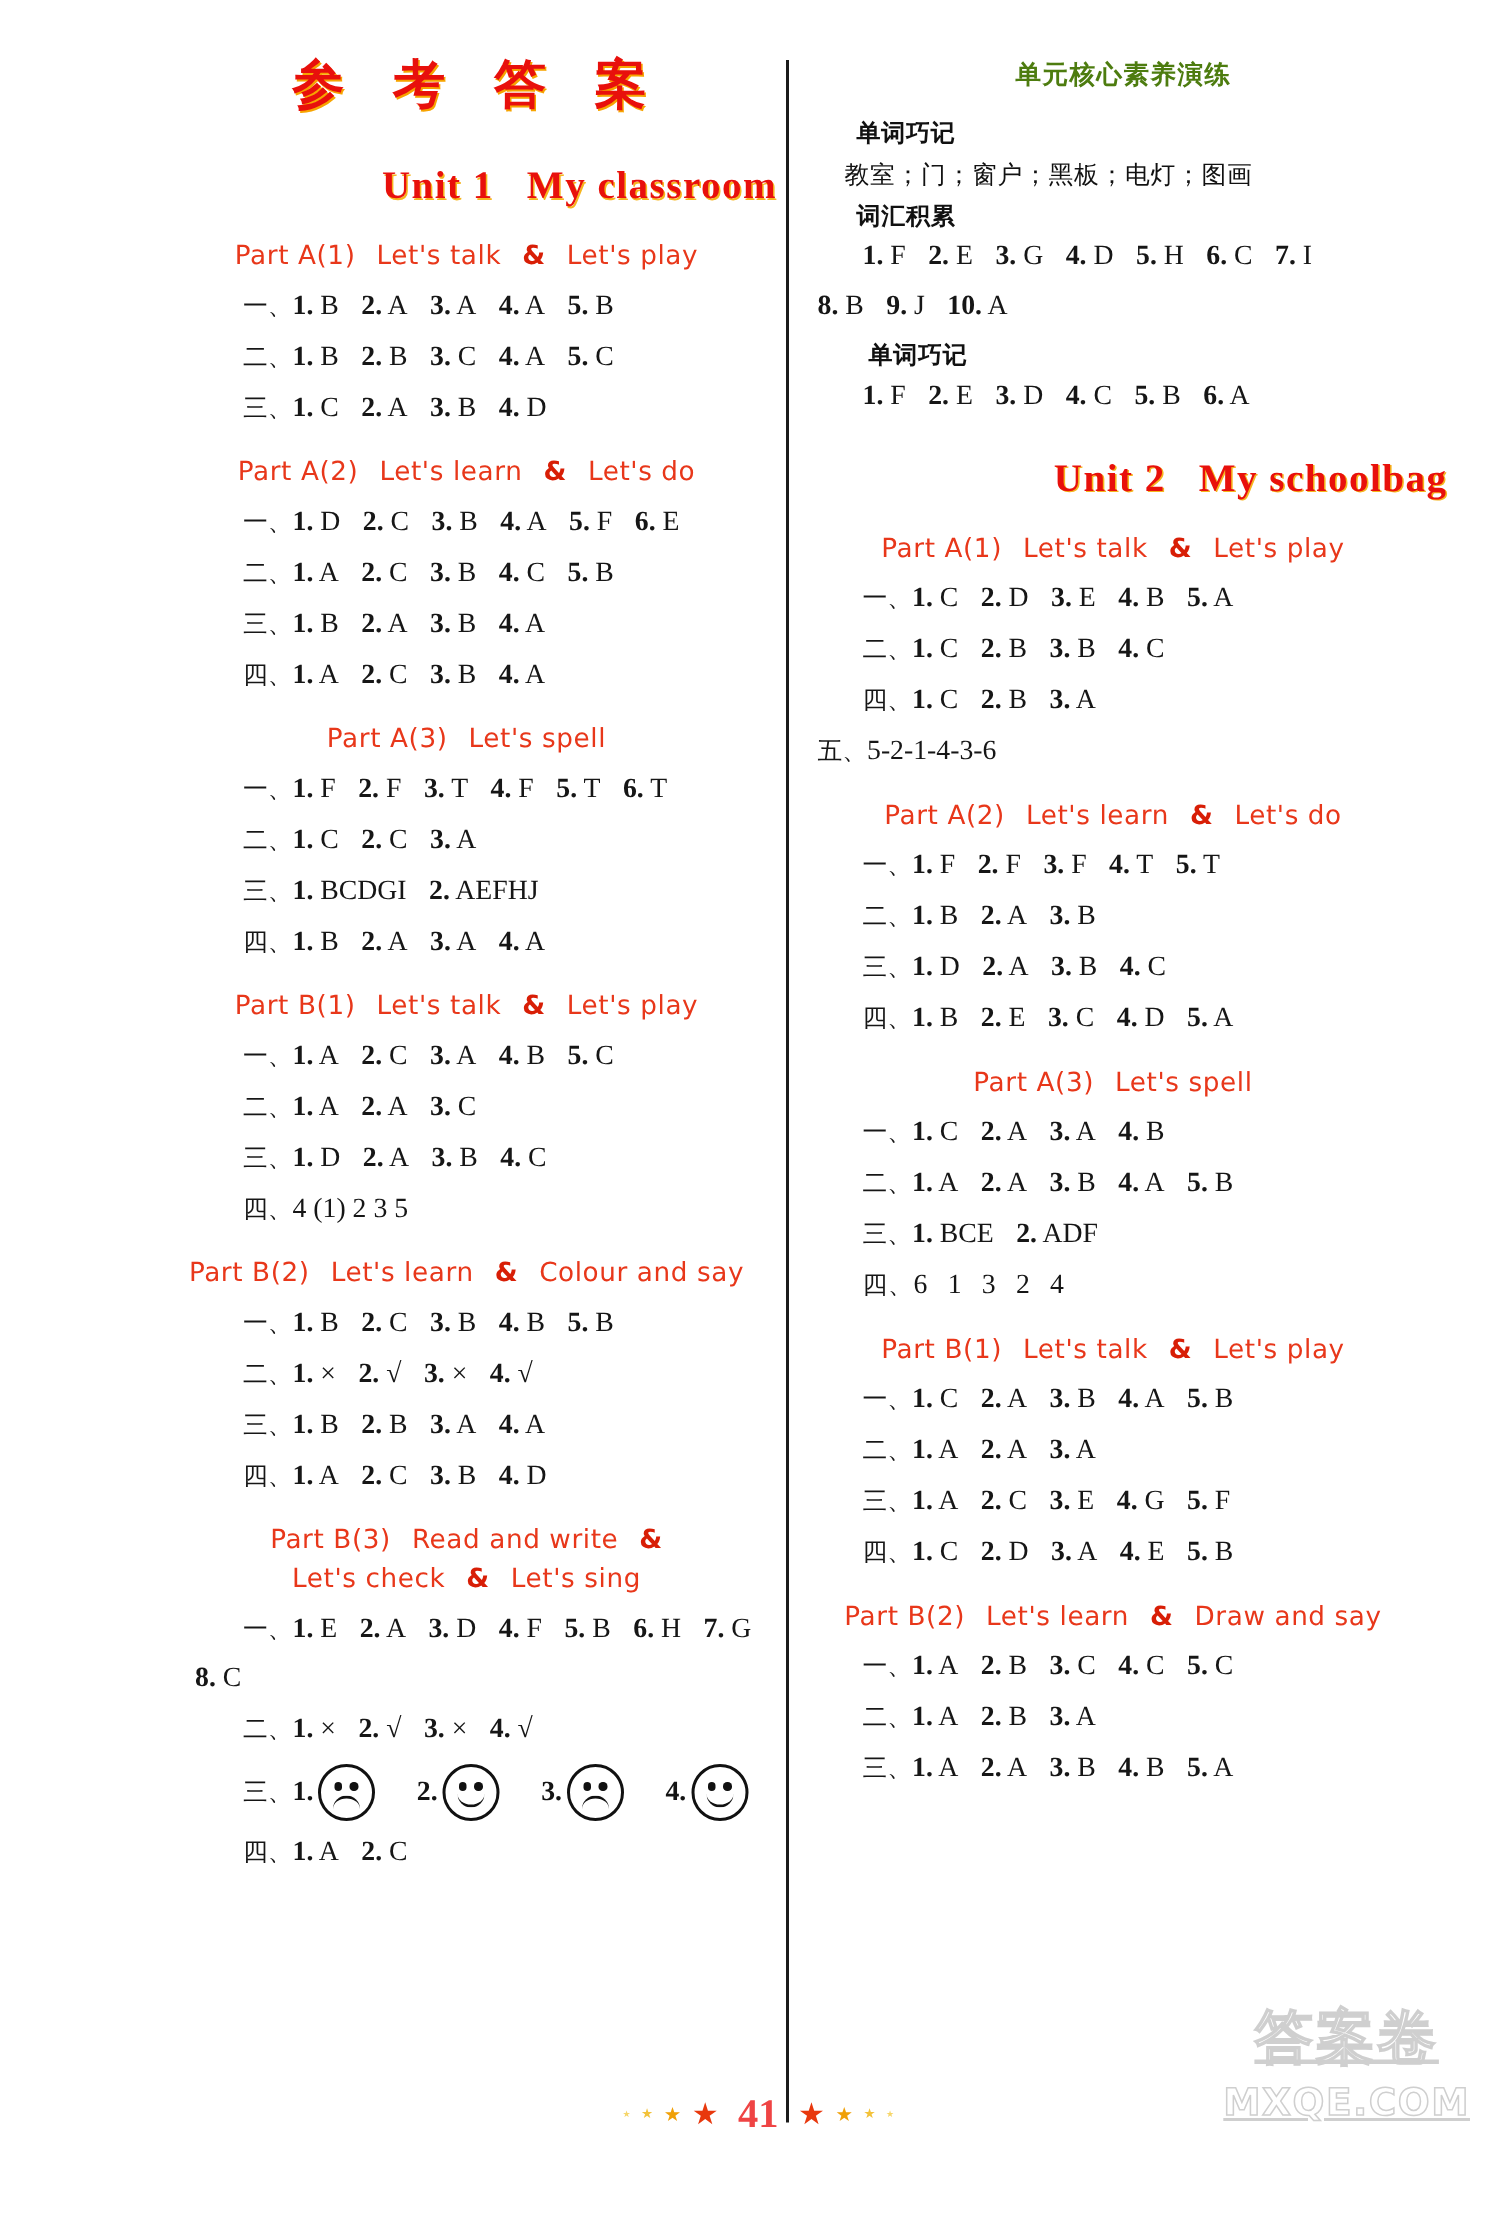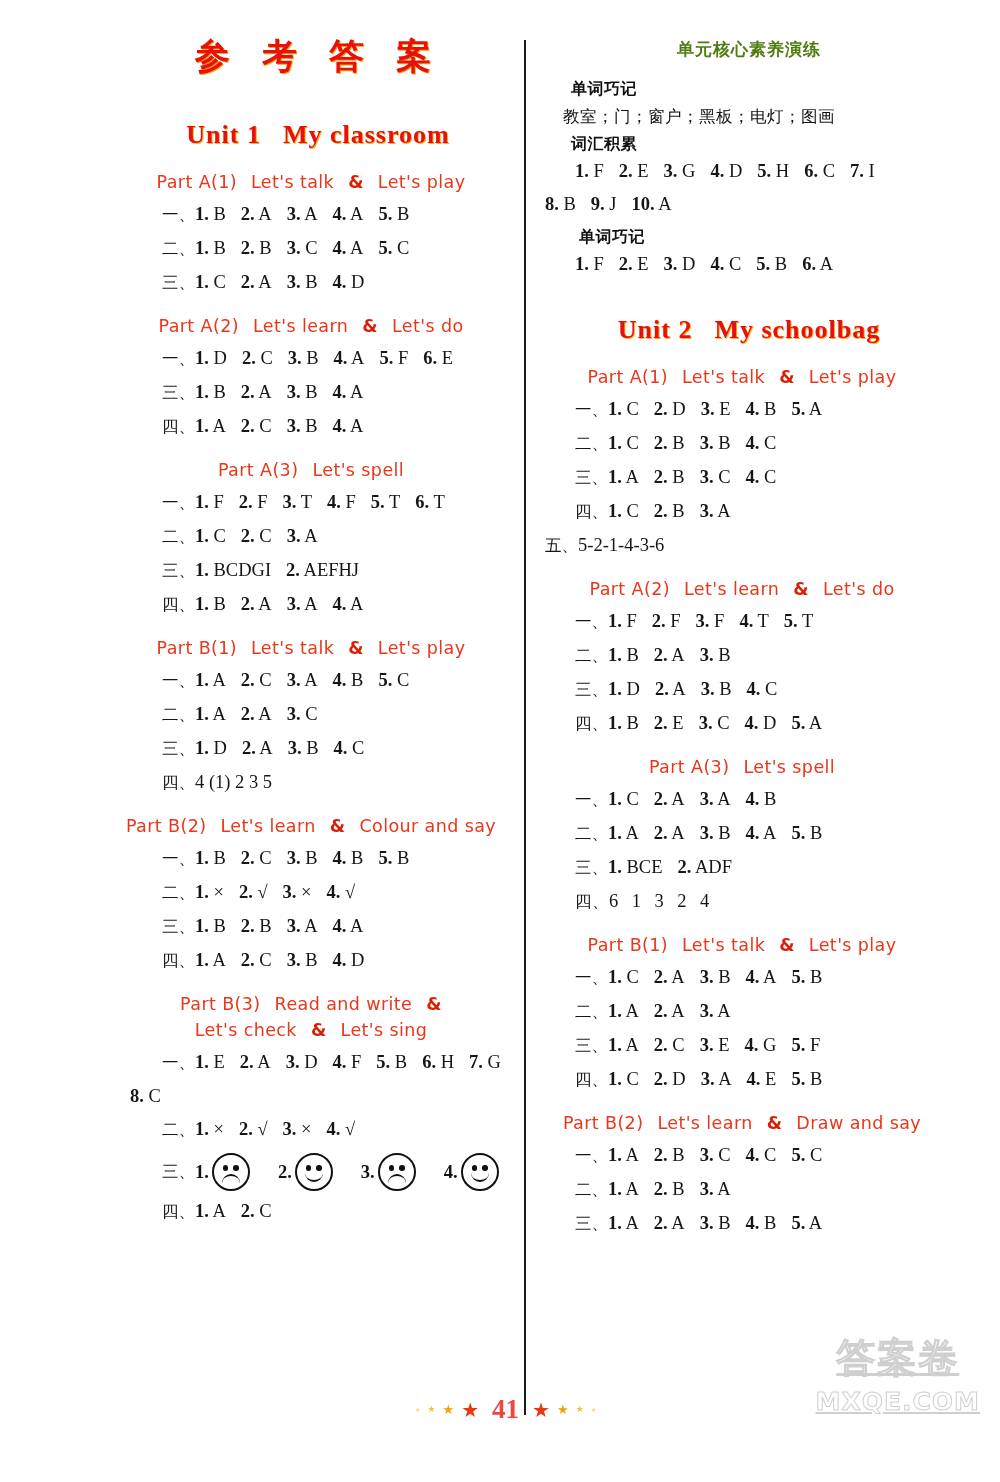--- a/index.html
+++ b/index.html
@@ -34,22 +34,22 @@
     letter-spacing:10px;
     text-align:center;
     margin:33px 0 0 0;
     text-shadow:1px 1px 0 #f7a400;
   }
   .unit-title {
     color:#e8100c;
     font-family:"Liberation Serif", serif;
     font-weight:bold;
     font-size:26px;
-    text-align:center;
-    margin:40px 0 0 0;
+    text-align:right;
+    margin:29px 0 0 0;
     text-shadow:1px 1px 0 #f6b51e;
     letter-spacing:1px;
   }
   .unit-title .u-gap { display:inline-block; width:22px; }
 
   .part-head {
     color:#e8371a;
     font-family:"DejaVu Sans", sans-serif;
     font-size:17.5px;
     text-align:center;
@@ -194,20 +194,21 @@
       <div class="unit-title">
         <span>Unit 1</span><span class="u-gap"></span><span>My classroom</span>
       </div>
       <div id="left-sections">
           <div class="part-head"><span>Part A(1)</span><span class="ph-gap"></span><span>Let's talk</span><span class="ph-gap"></span><span class="amp">&amp;</span><span class="ph-gap"></span><span>Let's play</span><span class="ph-gap"></span></div>
           <div class="ans-row"><span class="cn">一、</span><span class="it"><span class="num">1.</span> B</span><span class="it"><span class="num">2.</span> A</span><span class="it"><span class="num">3.</span> A</span><span class="it"><span class="num">4.</span> A</span><span class="it"><span class="num">5.</span> B</span></div>
           <div class="ans-row"><span class="cn">二、</span><span class="it"><span class="num">1.</span> B</span><span class="it"><span class="num">2.</span> B</span><span class="it"><span class="num">3.</span> C</span><span class="it"><span class="num">4.</span> A</span><span class="it"><span class="num">5.</span> C</span></div>
           <div class="ans-row"><span class="cn">三、</span><span class="it"><span class="num">1.</span> C</span><span class="it"><span class="num">2.</span> A</span><span class="it"><span class="num">3.</span> B</span><span class="it"><span class="num">4.</span> D</span></div>
           <div class="part-head"><span>Part A(2)</span><span class="ph-gap"></span><span>Let's learn</span><span class="ph-gap"></span><span class="amp">&amp;</span><span class="ph-gap"></span><span>Let's do</span><span class="ph-gap"></span></div>
           <div class="ans-row"><span class="cn">一、</span><span class="it"><span class="num">1.</span> D</span><span class="it"><span class="num">2.</span> C</span><span class="it"><span class="num">3.</span> B</span><span class="it"><span class="num">4.</span> A</span><span class="it"><span class="num">5.</span> F</span><span class="it"><span class="num">6.</span> E</span></div>
+          <div class="ans-row"><span class="cn">二、</span><span class="it"><span class="num">1.</span> A</span><span class="it"><span class="num">2.</span> C</span><span class="it"><span class="num">3.</span> B</span><span class="it"><span class="num">4.</span> C</span><span class="it"><span class="num">5.</span> B</span></div>
           <div class="ans-row"><span class="cn">三、</span><span class="it"><span class="num">1.</span> B</span><span class="it"><span class="num">2.</span> A</span><span class="it"><span class="num">3.</span> B</span><span class="it"><span class="num">4.</span> A</span></div>
           <div class="ans-row"><span class="cn">四、</span><span class="it"><span class="num">1.</span> A</span><span class="it"><span class="num">2.</span> C</span><span class="it"><span class="num">3.</span> B</span><span class="it"><span class="num">4.</span> A</span></div>
           <div class="part-head"><span>Part A(3)</span><span class="ph-gap"></span><span>Let's spell</span><span class="ph-gap"></span></div>
           <div class="ans-row"><span class="cn">一、</span><span class="it"><span class="num">1.</span> F</span><span class="it"><span class="num">2.</span> F</span><span class="it"><span class="num">3.</span> T</span><span class="it"><span class="num">4.</span> F</span><span class="it"><span class="num">5.</span> T</span><span class="it"><span class="num">6.</span> T</span></div>
           <div class="ans-row"><span class="cn">二、</span><span class="it"><span class="num">1.</span> C</span><span class="it"><span class="num">2.</span> C</span><span class="it"><span class="num">3.</span> A</span></div>
           <div class="ans-row"><span class="cn">三、</span><span class="it"><span class="num">1.</span> BCDGI</span><span class="it"><span class="num">2.</span> AEFHJ</span></div>
           <div class="ans-row"><span class="cn">四、</span><span class="it"><span class="num">1.</span> B</span><span class="it"><span class="num">2.</span> A</span><span class="it"><span class="num">3.</span> A</span><span class="it"><span class="num">4.</span> A</span></div>
           <div class="part-head"><span>Part B(1)</span><span class="ph-gap"></span><span>Let's talk</span><span class="ph-gap"></span><span class="amp">&amp;</span><span class="ph-gap"></span><span>Let's play</span><span class="ph-gap"></span></div>
           <div class="ans-row"><span class="cn">一、</span><span class="it"><span class="num">1.</span> A</span><span class="it"><span class="num">2.</span> C</span><span class="it"><span class="num">3.</span> A</span><span class="it"><span class="num">4.</span> B</span><span class="it"><span class="num">5.</span> C</span></div>
           <div class="ans-row"><span class="cn">二、</span><span class="it"><span class="num">1.</span> A</span><span class="it"><span class="num">2.</span> A</span><span class="it"><span class="num">3.</span> C</span></div>
@@ -276,21 +277,20 @@
           <div class="ans-row"><span class="it"><span class="num">1.</span> F</span><span class="it"><span class="num">2.</span> E</span><span class="it"><span class="num">3.</span> D</span><span class="it"><span class="num">4.</span> C</span><span class="it"><span class="num">5.</span> B</span><span class="it"><span class="num">6.</span> A</span></div>
         </div>
 
       <div class="unit-title">
         <span>Unit 2</span><span class="u-gap"></span><span>My schoolbag</span>
       </div>
       <div id="right-sections">
           <div class="part-head"><span>Part A(1)</span><span class="ph-gap"></span><span>Let's talk</span><span class="ph-gap"></span><span class="amp">&amp;</span><span class="ph-gap"></span><span>Let's play</span><span class="ph-gap"></span></div>
           <div class="ans-row"><span class="cn">一、</span><span class="it"><span class="num">1.</span> C</span><span class="it"><span class="num">2.</span> D</span><span class="it"><span class="num">3.</span> E</span><span class="it"><span class="num">4.</span> B</span><span class="it"><span class="num">5.</span> A</span></div>
           <div class="ans-row"><span class="cn">二、</span><span class="it"><span class="num">1.</span> C</span><span class="it"><span class="num">2.</span> B</span><span class="it"><span class="num">3.</span> B</span><span class="it"><span class="num">4.</span> C</span></div>
-          <div class="ans-row"><span class="cn">三、</span><span class="it"><span class="num">1.</span> A</span><span class="it"><span class="num">2.</span> B</span><span class="it"><span class="num">3.</span> C</span><span class="it"><span class="num">4.</span> C</span></div>
           <div class="ans-row"><span class="cn">四、</span><span class="it"><span class="num">1.</span> C</span><span class="it"><span class="num">2.</span> B</span><span class="it"><span class="num">3.</span> A</span></div>
           <div class="ans-row nopad"><span class="cn">五、</span><span class="it">5-2-1-4-3-6</span></div>
           <div class="part-head"><span>Part A(2)</span><span class="ph-gap"></span><span>Let's learn</span><span class="ph-gap"></span><span class="amp">&amp;</span><span class="ph-gap"></span><span>Let's do</span><span class="ph-gap"></span></div>
           <div class="ans-row"><span class="cn">一、</span><span class="it"><span class="num">1.</span> F</span><span class="it"><span class="num">2.</span> F</span><span class="it"><span class="num">3.</span> F</span><span class="it"><span class="num">4.</span> T</span><span class="it"><span class="num">5.</span> T</span></div>
           <div class="ans-row"><span class="cn">二、</span><span class="it"><span class="num">1.</span> B</span><span class="it"><span class="num">2.</span> A</span><span class="it"><span class="num">3.</span> B</span></div>
           <div class="ans-row"><span class="cn">三、</span><span class="it"><span class="num">1.</span> D</span><span class="it"><span class="num">2.</span> A</span><span class="it"><span class="num">3.</span> B</span><span class="it"><span class="num">4.</span> C</span></div>
           <div class="ans-row"><span class="cn">四、</span><span class="it"><span class="num">1.</span> B</span><span class="it"><span class="num">2.</span> E</span><span class="it"><span class="num">3.</span> C</span><span class="it"><span class="num">4.</span> D</span><span class="it"><span class="num">5.</span> A</span></div>
           <div class="part-head"><span>Part A(3)</span><span class="ph-gap"></span><span>Let's spell</span><span class="ph-gap"></span></div>
           <div class="ans-row"><span class="cn">一、</span><span class="it"><span class="num">1.</span> C</span><span class="it"><span class="num">2.</span> A</span><span class="it"><span class="num">3.</span> A</span><span class="it"><span class="num">4.</span> B</span></div>
           <div class="ans-row"><span class="cn">二、</span><span class="it"><span class="num">1.</span> A</span><span class="it"><span class="num">2.</span> A</span><span class="it"><span class="num">3.</span> B</span><span class="it"><span class="num">4.</span> A</span><span class="it"><span class="num">5.</span> B</span></div>

